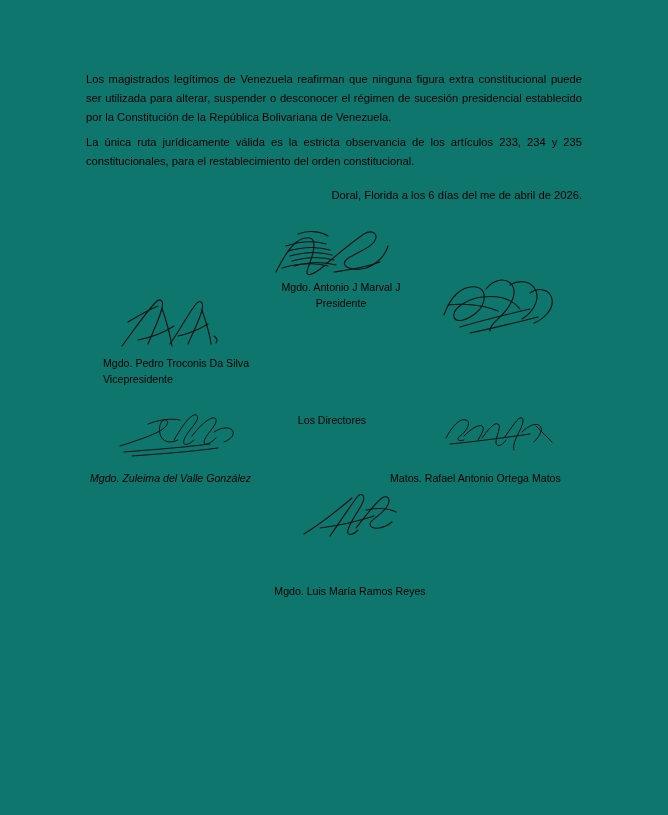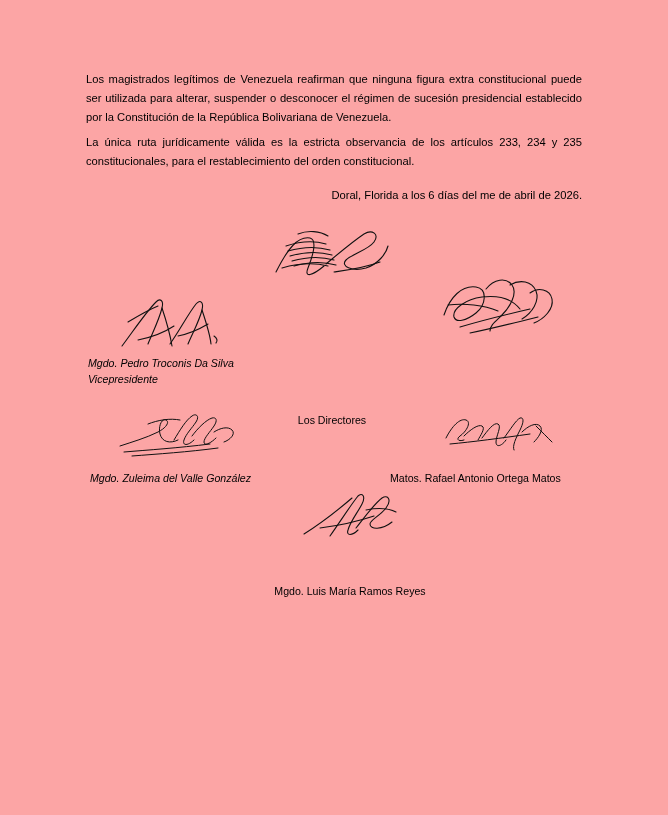--- a/index.html
+++ b/index.html
@@ -13,21 +13,21 @@
     font-family: "Liberation Sans", sans-serif;
     color: #000000;
     position: relative;
     overflow: hidden;
   }
   .page {
     position: absolute;
     left: 0; top: 0;
     width: 668px;
     height: 815px;
-    background: #fca5a5;
+    background: #0f766e;
   }
   .body-text {
     position: absolute;
     left: 86px;
     width: 496px;
     font-size: 11.2px;
     line-height: 19px;
     text-align: justify;
     color: #000000;
   }
@@ -49,21 +49,21 @@
     position: absolute;
     pointer-events: none;
   }
   .scribble svg { display: block; }
 
   
   #cap-presidente {
     left: 236px; top: 279px; width: 210px;
   }
   #cap-vicepresidente {
-    left: 88px; top: 355px; width: 230px; font-style: italic;
+    left: 103px; top: 355px; width: 230px;
   }
   #cap-segundo {
     left: 388px; top: 328px; width: 200px;
   }
   #cap-directores {
     left: 272px; top: 412px; width: 120px;
   }
   #cap-zuleima {
     left: 90px; top: 470px; width: 215px; font-style: italic;
   }
@@ -89,20 +89,24 @@
       <path d="M18 18 C30 14, 44 12, 58 16"></path>
       <path d="M20 23 C34 19, 48 18, 62 22"></path>
       <path d="M22 28 C36 24, 50 23, 64 27"></path>
       <path d="M24 33 C38 29, 52 28, 66 32"></path>
       <path d="M26 38 C40 34, 54 33, 68 37"></path>
       <path d="M14 40 C28 36, 44 34, 60 38"></path>
       <path d="M58 36 C70 26, 84 14, 96 6 C104 1, 112 6, 106 14 C100 22, 84 26, 78 32 C72 38, 84 44, 98 40 C110 36, 118 26, 120 18"></path>
       <path d="M66 44 C80 42, 96 40, 112 34"></path>
       <path d="M30 6 C40 2, 52 3, 60 8"></path>
     </svg>
+  </div>
+  <div class="sig-block" id="cap-presidente">
+    <div class="sig-caption center">Mgdo. Antonio J  Marval J
+Presidente</div>
   </div>
 
   <div class="scribble" style="left:118px; top:296px; width:105px; height:55px;">
     <svg width="105" height="55" viewBox="0 0 105 55" fill="none" stroke="#111111" stroke-width="1.1" stroke-linecap="round">
       <path d="M4 50 C16 34, 28 16, 38 6 C42 2, 46 4, 44 12 C41 24, 34 38, 30 48"></path>
       <path d="M20 44 C30 42, 44 38, 56 30"></path>
       <path d="M44 12 C48 24, 52 38, 54 50"></path>
       <path d="M52 48 C62 34, 70 18, 78 8 C82 3, 86 6, 84 14 C81 26, 74 38, 70 48"></path>
       <path d="M60 40 C70 38, 80 34, 90 28"></path>
       <path d="M84 14 C88 26, 92 38, 93 48"></path>

